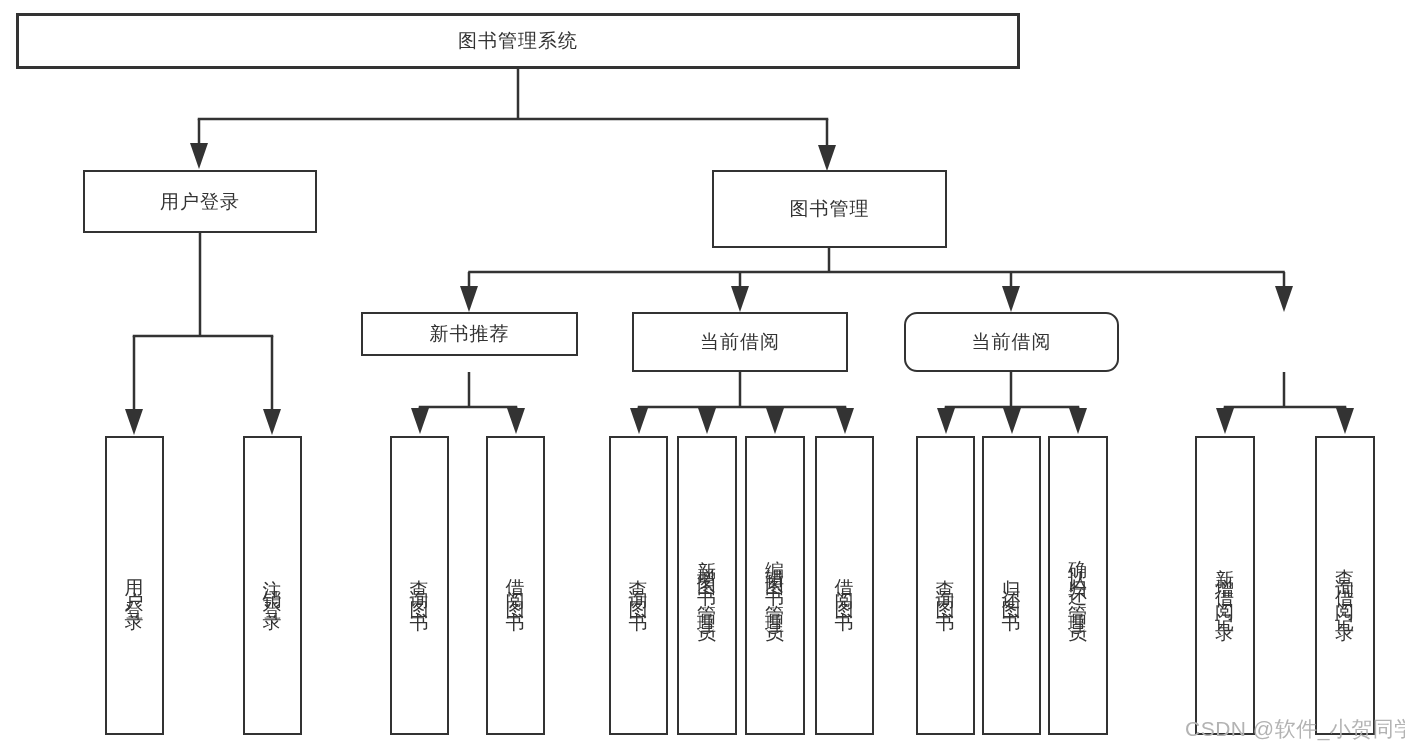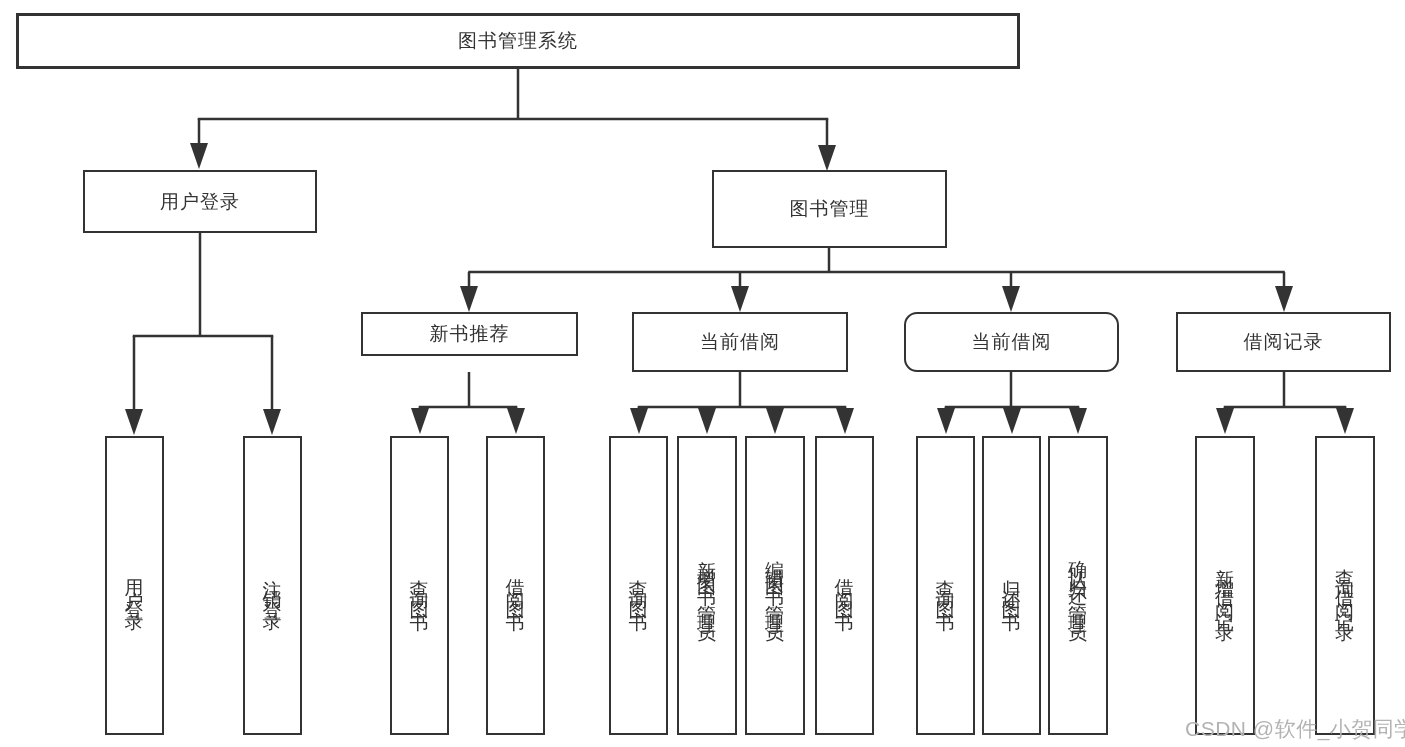--- a/index.html
+++ b/index.html
@@ -149,23 +149,20 @@
 
   <div class="node" style="left:361px; top:312px; width:217px; height:44px;">
     <span>新书推荐</span>
   </div>
   <div class="node" style="left:632px; top:312px; width:216px; height:60px;">
     <span>当前借阅</span>
   </div>
   <div class="node" style="left:904px; top:312px; width:215px; height:60px;border-radius:13px;">
     <span>当前借阅</span>
   </div>
-  <div class="node" style="left:1176px; top:312px; width:215px; height:60px;">
-    <span>借阅记录</span>
-  </div>
 
   <div class="node vbox" style="left:105px; top:436px; width:59px; height:299px;">
     <span class="vtext">用户登录</span>
   </div>
   <div class="node vbox" style="left:243px; top:436px; width:59px; height:299px;">
     <span class="vtext">注销登录</span>
   </div>
 
   <div class="node vbox" style="left:390px; top:436px; width:59px; height:299px;">
     <span class="vtext">查询图书</span>

